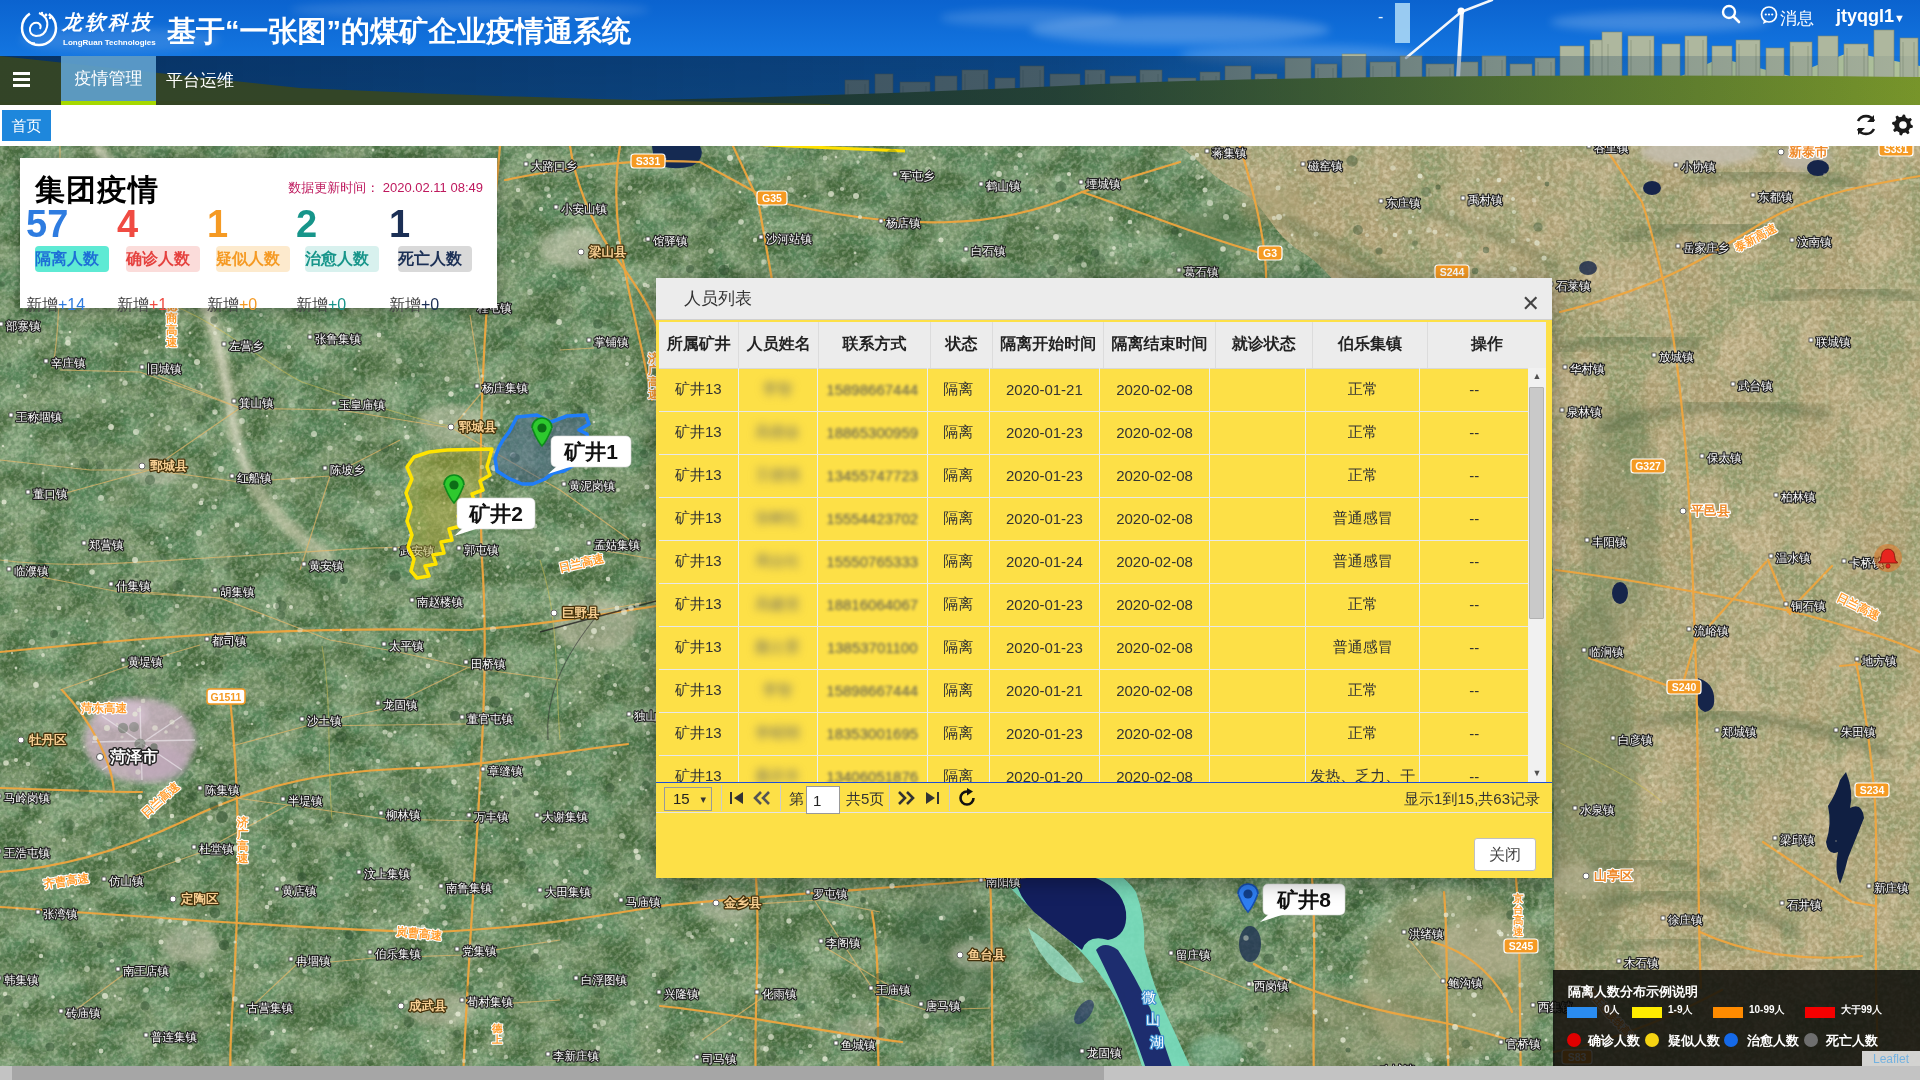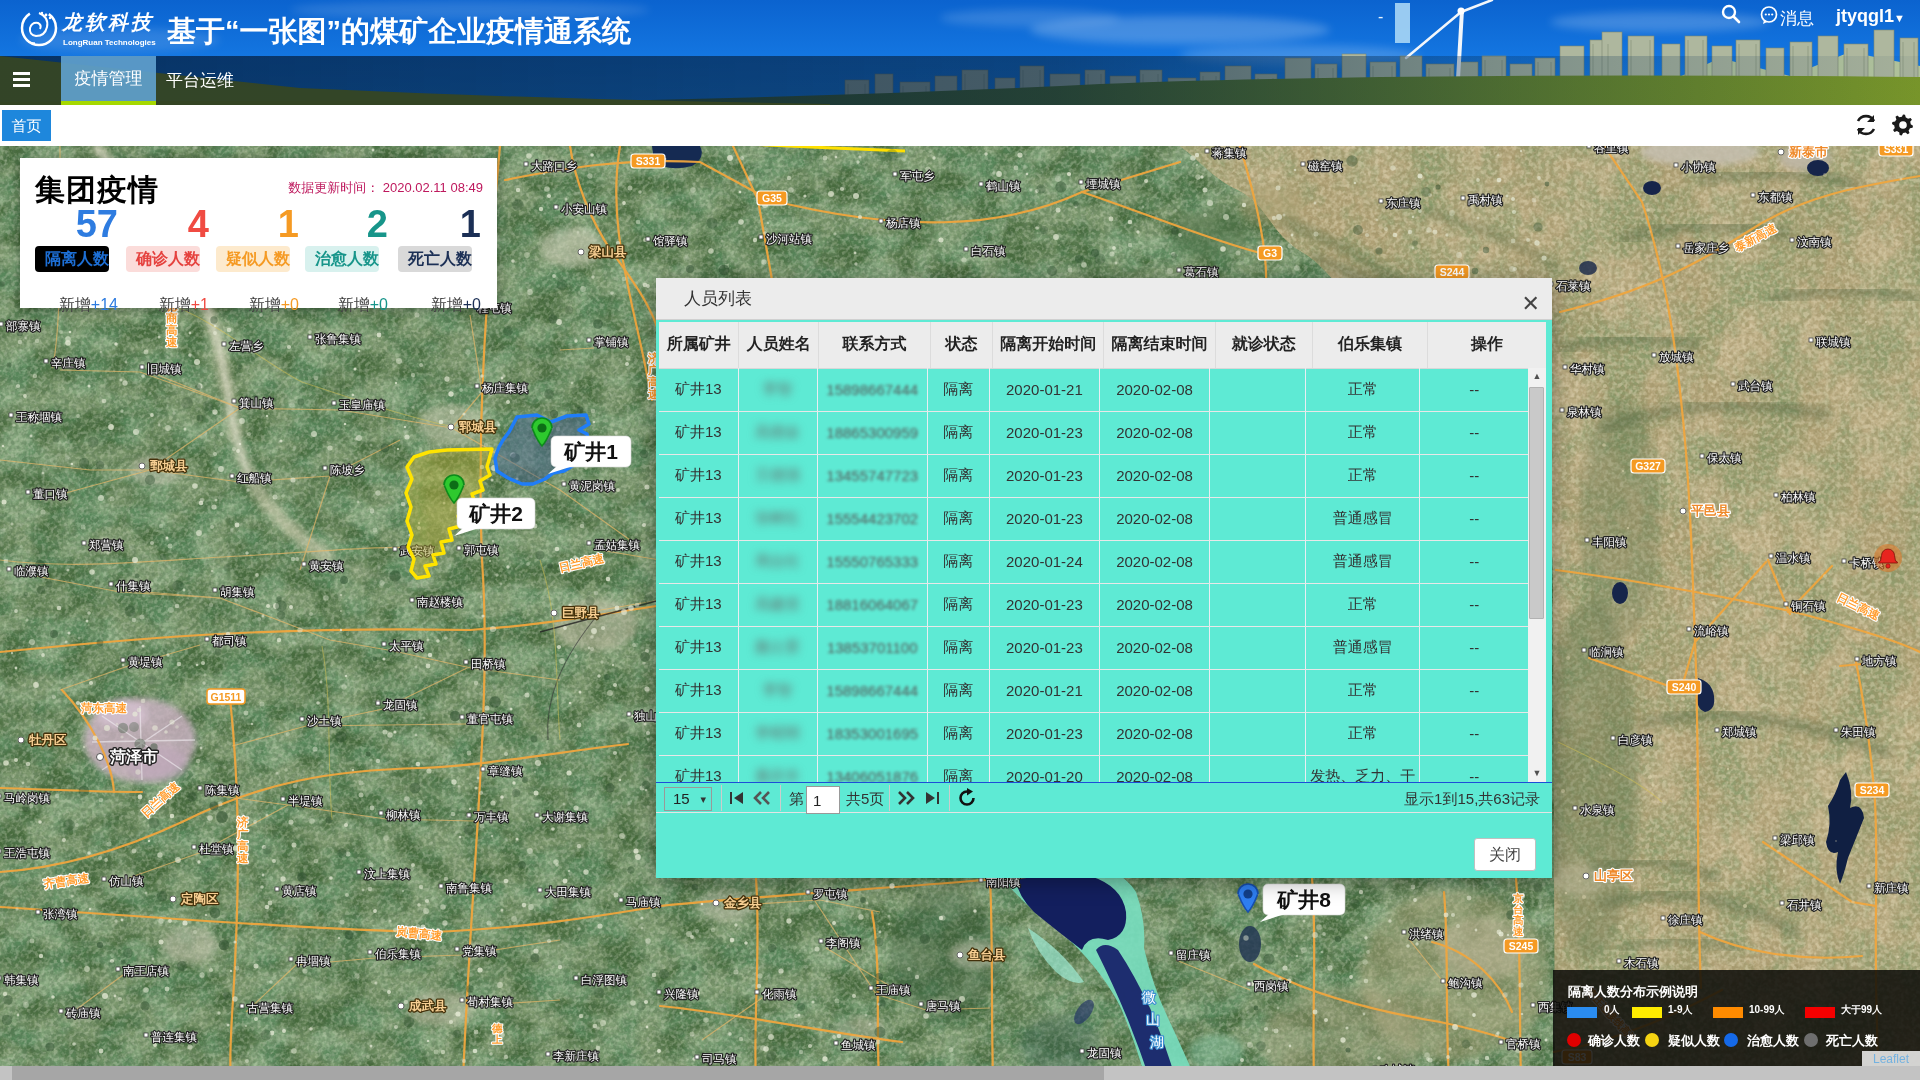--- a/index.html
+++ b/index.html
@@ -22,26 +22,26 @@
 #burger{position:absolute;left:13px;top:72px;width:17px;height:15px}
 #burger div{height:3px;background:#fff;margin-bottom:3px}
 #tab1{position:absolute;left:61px;top:56px;width:95px;height:49px;background:rgba(95,161,205,.92);border-bottom:4px solid #a6d800;color:#fff;font-size:17px;text-align:center;line-height:45px}
 #tab2{position:absolute;left:156px;top:56px;width:88px;height:49px;color:#fff;font-size:17px;text-align:center;line-height:49px}
 #row3{position:absolute;left:0;top:105px;width:1920px;height:41px;background:#fff}
 #homebtn{position:absolute;left:2px;top:5px;width:49px;height:31px;background:#1e87dc;color:#fff;font-size:15px;text-align:center;line-height:31px}
 
 #stats{position:absolute;left:20px;top:158px;width:477px;height:150px;background:#fff;box-shadow:0 2px 10px rgba(0,0,0,.3)}
 #stats h1{position:absolute;left:15px;top:12px;font-size:30px;color:#000;letter-spacing:1px}
 #stats .upd{position:absolute;right:14px;top:21px;font-size:13px;color:#be185d}
-.scol{position:absolute;top:46px;width:92px;text-align:right}
+.scol{position:absolute;top:46px;width:92px;text-align:left}
 .snum{font-size:38px;font-weight:bold;line-height:40px}
 .spill{margin:2px auto 0;width:74px;height:26px;line-height:26px;border-radius:4px;font-size:16px;font-weight:bold}
 .sadd{margin-top:23px;font-size:16px;color:#444}
 
-#modal{position:absolute;left:656px;top:278px;width:896px;height:600px;background:#5eead4;box-shadow:0 4px 20px rgba(0,0,0,.35);font-size:15px}
+#modal{position:absolute;left:656px;top:278px;width:896px;height:600px;background:#fde047;box-shadow:0 4px 20px rgba(0,0,0,.35);font-size:15px}
 #mtitle{position:absolute;left:0;top:0;width:896px;height:42px;background:#ececec;border-bottom:1px solid #d0d0d0;color:#333;font-size:17px;line-height:42px;padding-left:28px}
 #mclose{position:absolute;right:12px;top:5px;color:#444;font-size:22px;font-weight:normal}
 #tbl{position:absolute;left:3px;top:44px;width:887px;border-collapse:collapse;table-layout:fixed}
 #tbl th{background:#ececec;font-size:16px;color:#222;font-weight:bold;height:46px;border-right:1px solid #dcdcdc;border-bottom:1px solid #d8d8d8}
 #tbl th:last-child{border-right:none}
 #tbody-clip{position:absolute;left:3px;top:90px;width:869px;height:414px;overflow:hidden}
 #tbl2{width:869px;border-collapse:collapse;table-layout:fixed;font-size:15px;color:#333}
 #tbl2 td{height:43px;text-align:center;border-right:1px solid #e8eef2;border-bottom:1px solid #e8e8e8;overflow:hidden;white-space:nowrap}
 #tbl2 td:last-child{border-right:none}
 .bl1{filter:blur(1.5px);color:#555}
@@ -2032,21 +2032,21 @@
   <svg class="abs" style="left:1891px;top:8px" width="24" height="24" viewBox="0 0 24 24">
         <path fill="#1a1a1a" d="M12,1.5 l2,0.3 0.8,2.6 a8,8 0 0 1 2.2,1.3 l2.6,-0.8 1.3,1.8 -1.7,2.1 a8,8 0 0 1 0.5,2.5 l2.3,1.4 -0.4,2.1 -2.7,0.4 a8,8 0 0 1 -1.3,2.2 l0.9,2.6 -1.8,1.3 -2.1,-1.7 a8,8 0 0 1 -2.5,0.5 l-1.4,2.3 -2.1,-0.4 -0.4,-2.7 a8,8 0 0 1 -2.2,-1.3 l-2.6,0.9 -1.3,-1.8 1.7,-2.1 a8,8 0 0 1 -0.5,-2.5 l-2.3,-1.4 0.4,-2.1 2.7,-0.4 a8,8 0 0 1 1.3,-2.2 l-0.9,-2.6 1.8,-1.3 2.1,1.7 a8,8 0 0 1 2.5,-0.5 Z M12,8.2 a3.8,3.8 0 1 0 0,7.6 a3.8,3.8 0 1 0 0,-7.6 Z"></path>
       </svg>
 </div>
 
 <div id="stats">
   <h1>集团疫情</h1>
       <div class="upd">数据更新时间：&nbsp;2020.02.11 08:49</div>
   <div class="scol" style="left:6px">
         <div class="snum" style="color:#2e7ce0">57</div>
-        <div class="spill" style="background:#000000;color:#1d6fd6">隔离人数</div>
+        <div class="spill" style="background:#5eead4;color:#1d6fd6">隔离人数</div>
         <div class="sadd">新增<span style="color:#2e7ce0">+14</span></div>
       </div>
   <div class="scol" style="left:97px">
         <div class="snum" style="color:#f04b42">4</div>
         <div class="spill" style="background:#fbdcda;color:#e5413e">确诊人数</div>
         <div class="sadd">新增<span style="color:#f04b42">+1</span></div>
       </div>
   <div class="scol" style="left:187px">
         <div class="snum" style="color:#f59a23">1</div>
         <div class="spill" style="background:#fdeacd;color:#f59a23">疑似人数</div>

